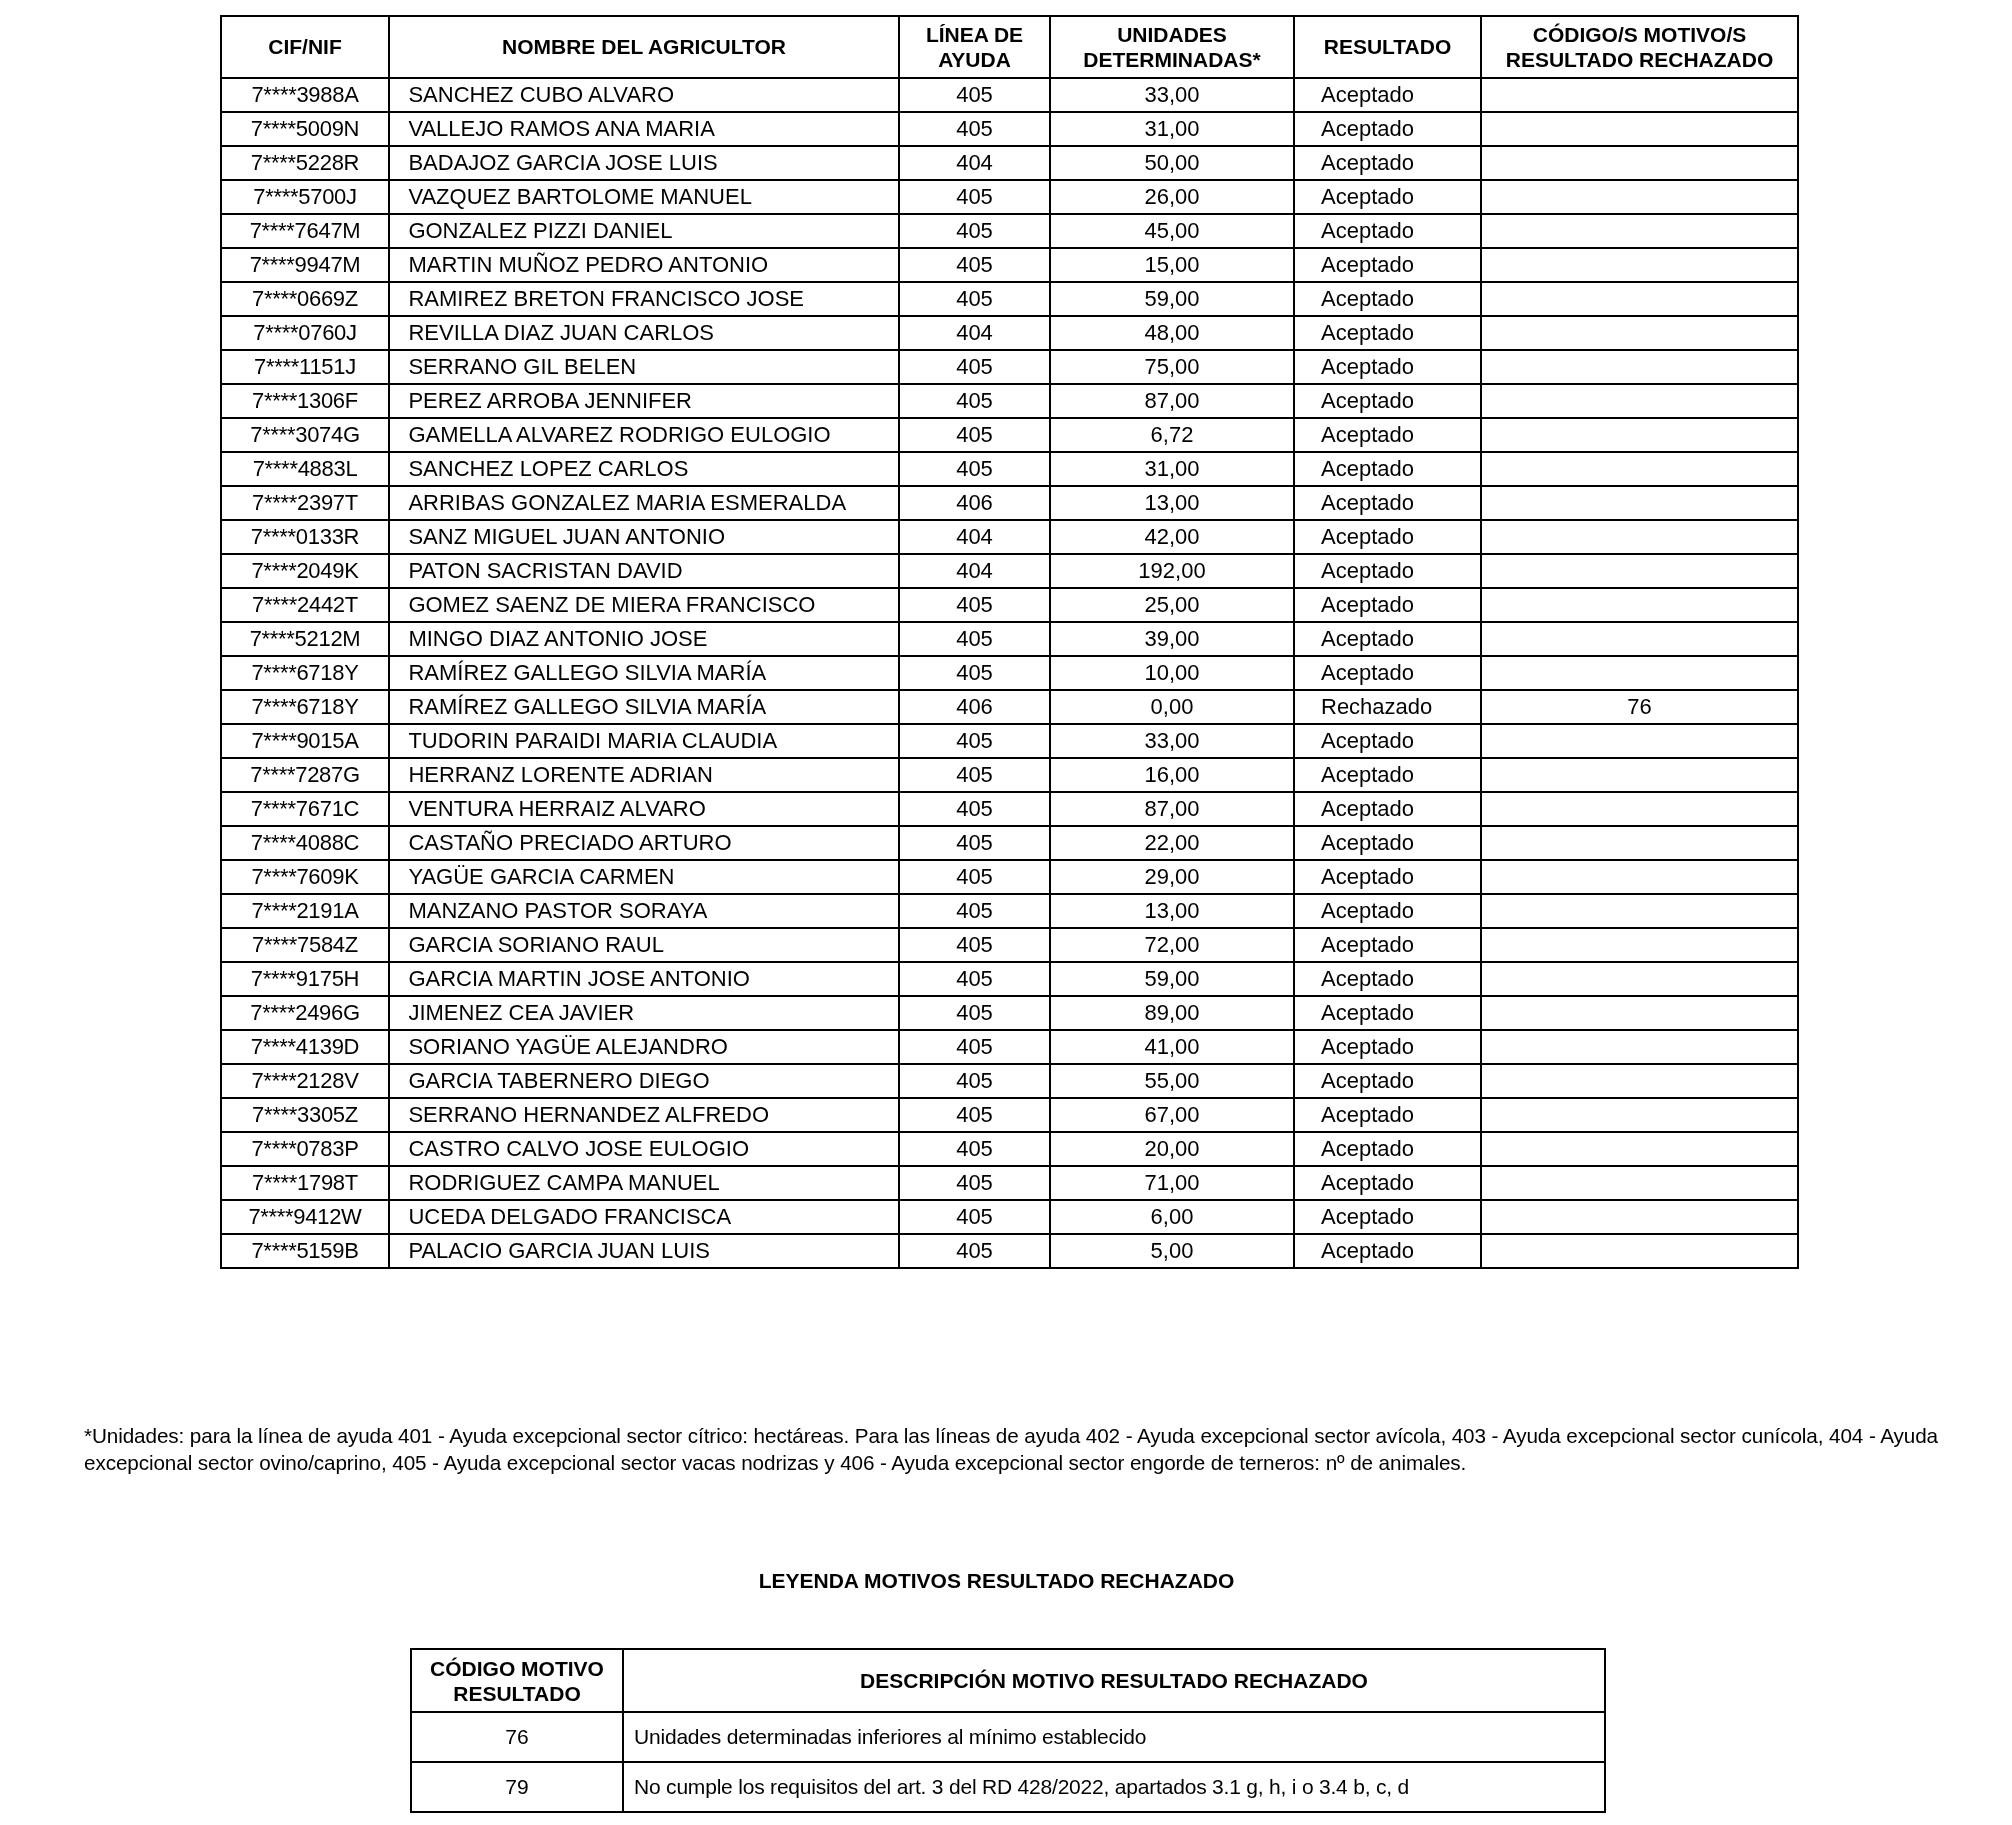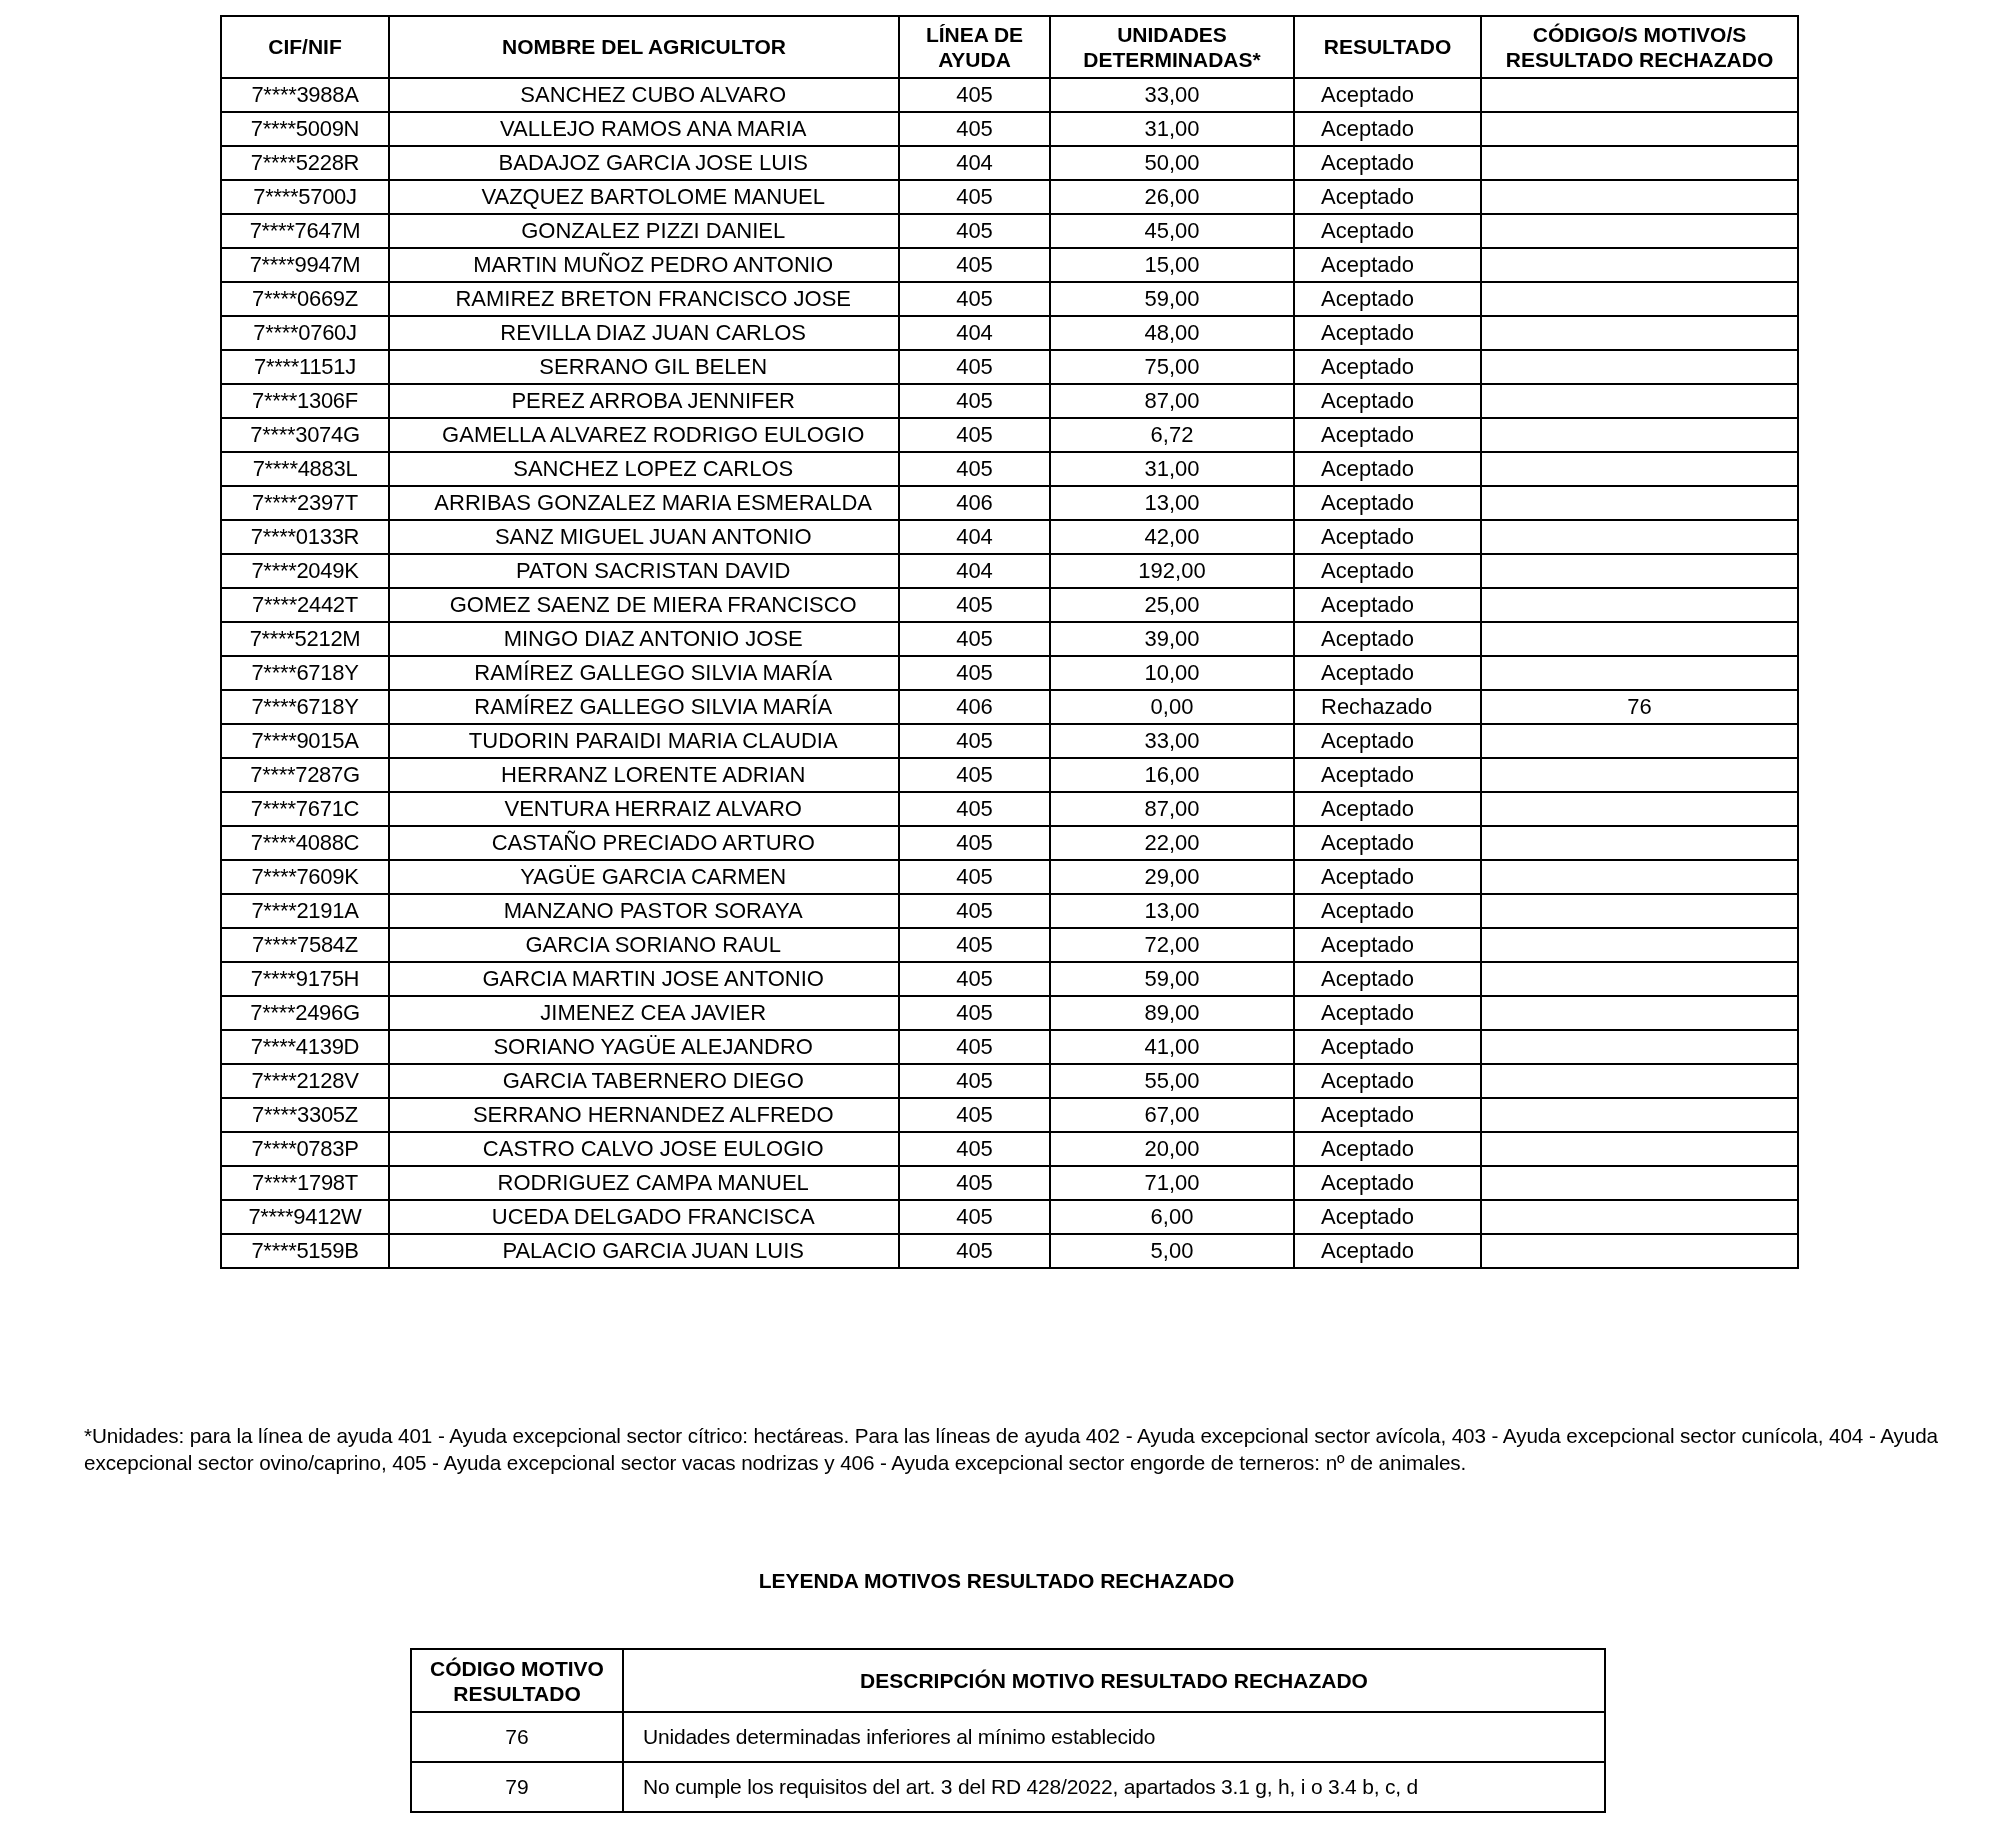--- a/index.html
+++ b/index.html
@@ -4,33 +4,33 @@
 <style>
   html, body { margin: 0; padding: 0; background: #ffffff; }
   body { width: 2013px; height: 1826px; position: relative; overflow: hidden;
          font-family: "Liberation Sans", sans-serif; color: #000; }
   table { border-collapse: collapse; table-layout: fixed; }
   #main-table { position: absolute; left: 220px; top: 14.7px; width: 1577px; }
   #main-table th, #main-table td { border: 2.8px solid #000; padding: 0; }
   #main-table th { height: 60px; font-weight: bold; font-size: 21px; line-height: 25px; text-align: center; }
   #main-table td { height: 32px; font-size: 22px; line-height: 24px; }
   #main-table td.c { text-align: center; }
-  #main-table td.l { text-align: center; padding-left: 18.4px; }
+  #main-table td.l { text-align: left; padding-left: 18.4px; }
   #main-table td.res { padding-left: 26px; }
   #main-table td.cif { text-align: center; letter-spacing: -0.3px; }
   .footnote { position: absolute; left: 84px; top: 1422px; width: 1910px;
               font-size: 20.7px; line-height: 27px; letter-spacing: -0.1px; }
   .legend-title { position: absolute; left: 0; width: 1993px; top: 1569px; text-align: center;
                   font-weight: bold; font-size: 21px; }
   #legend-table { position: absolute; left: 410px; top: 1648px; width: 1194px; }
   #legend-table th, #legend-table td { border: 2.8px solid #000; }
   #legend-table th { height: 61px; font-weight: bold; font-size: 21px; line-height: 25px; text-align: center; padding: 0; }
   #legend-table td { height: 48px; font-size: 21px; padding: 0; }
   #legend-table td.code { text-align: center; }
-  #legend-table td.desc { text-align: left; padding-left: 19px; letter-spacing: -0.2px; }
+  #legend-table td.desc { text-align: left; padding-left: 10px; letter-spacing: -0.2px; }
 </style>
 </head>
 <body>
 
 <table id="main-table">
   <colgroup>
     <col style="width:168px">
       <col style="width:510px">
       <col style="width:151px">
     <col style="width:244px">

